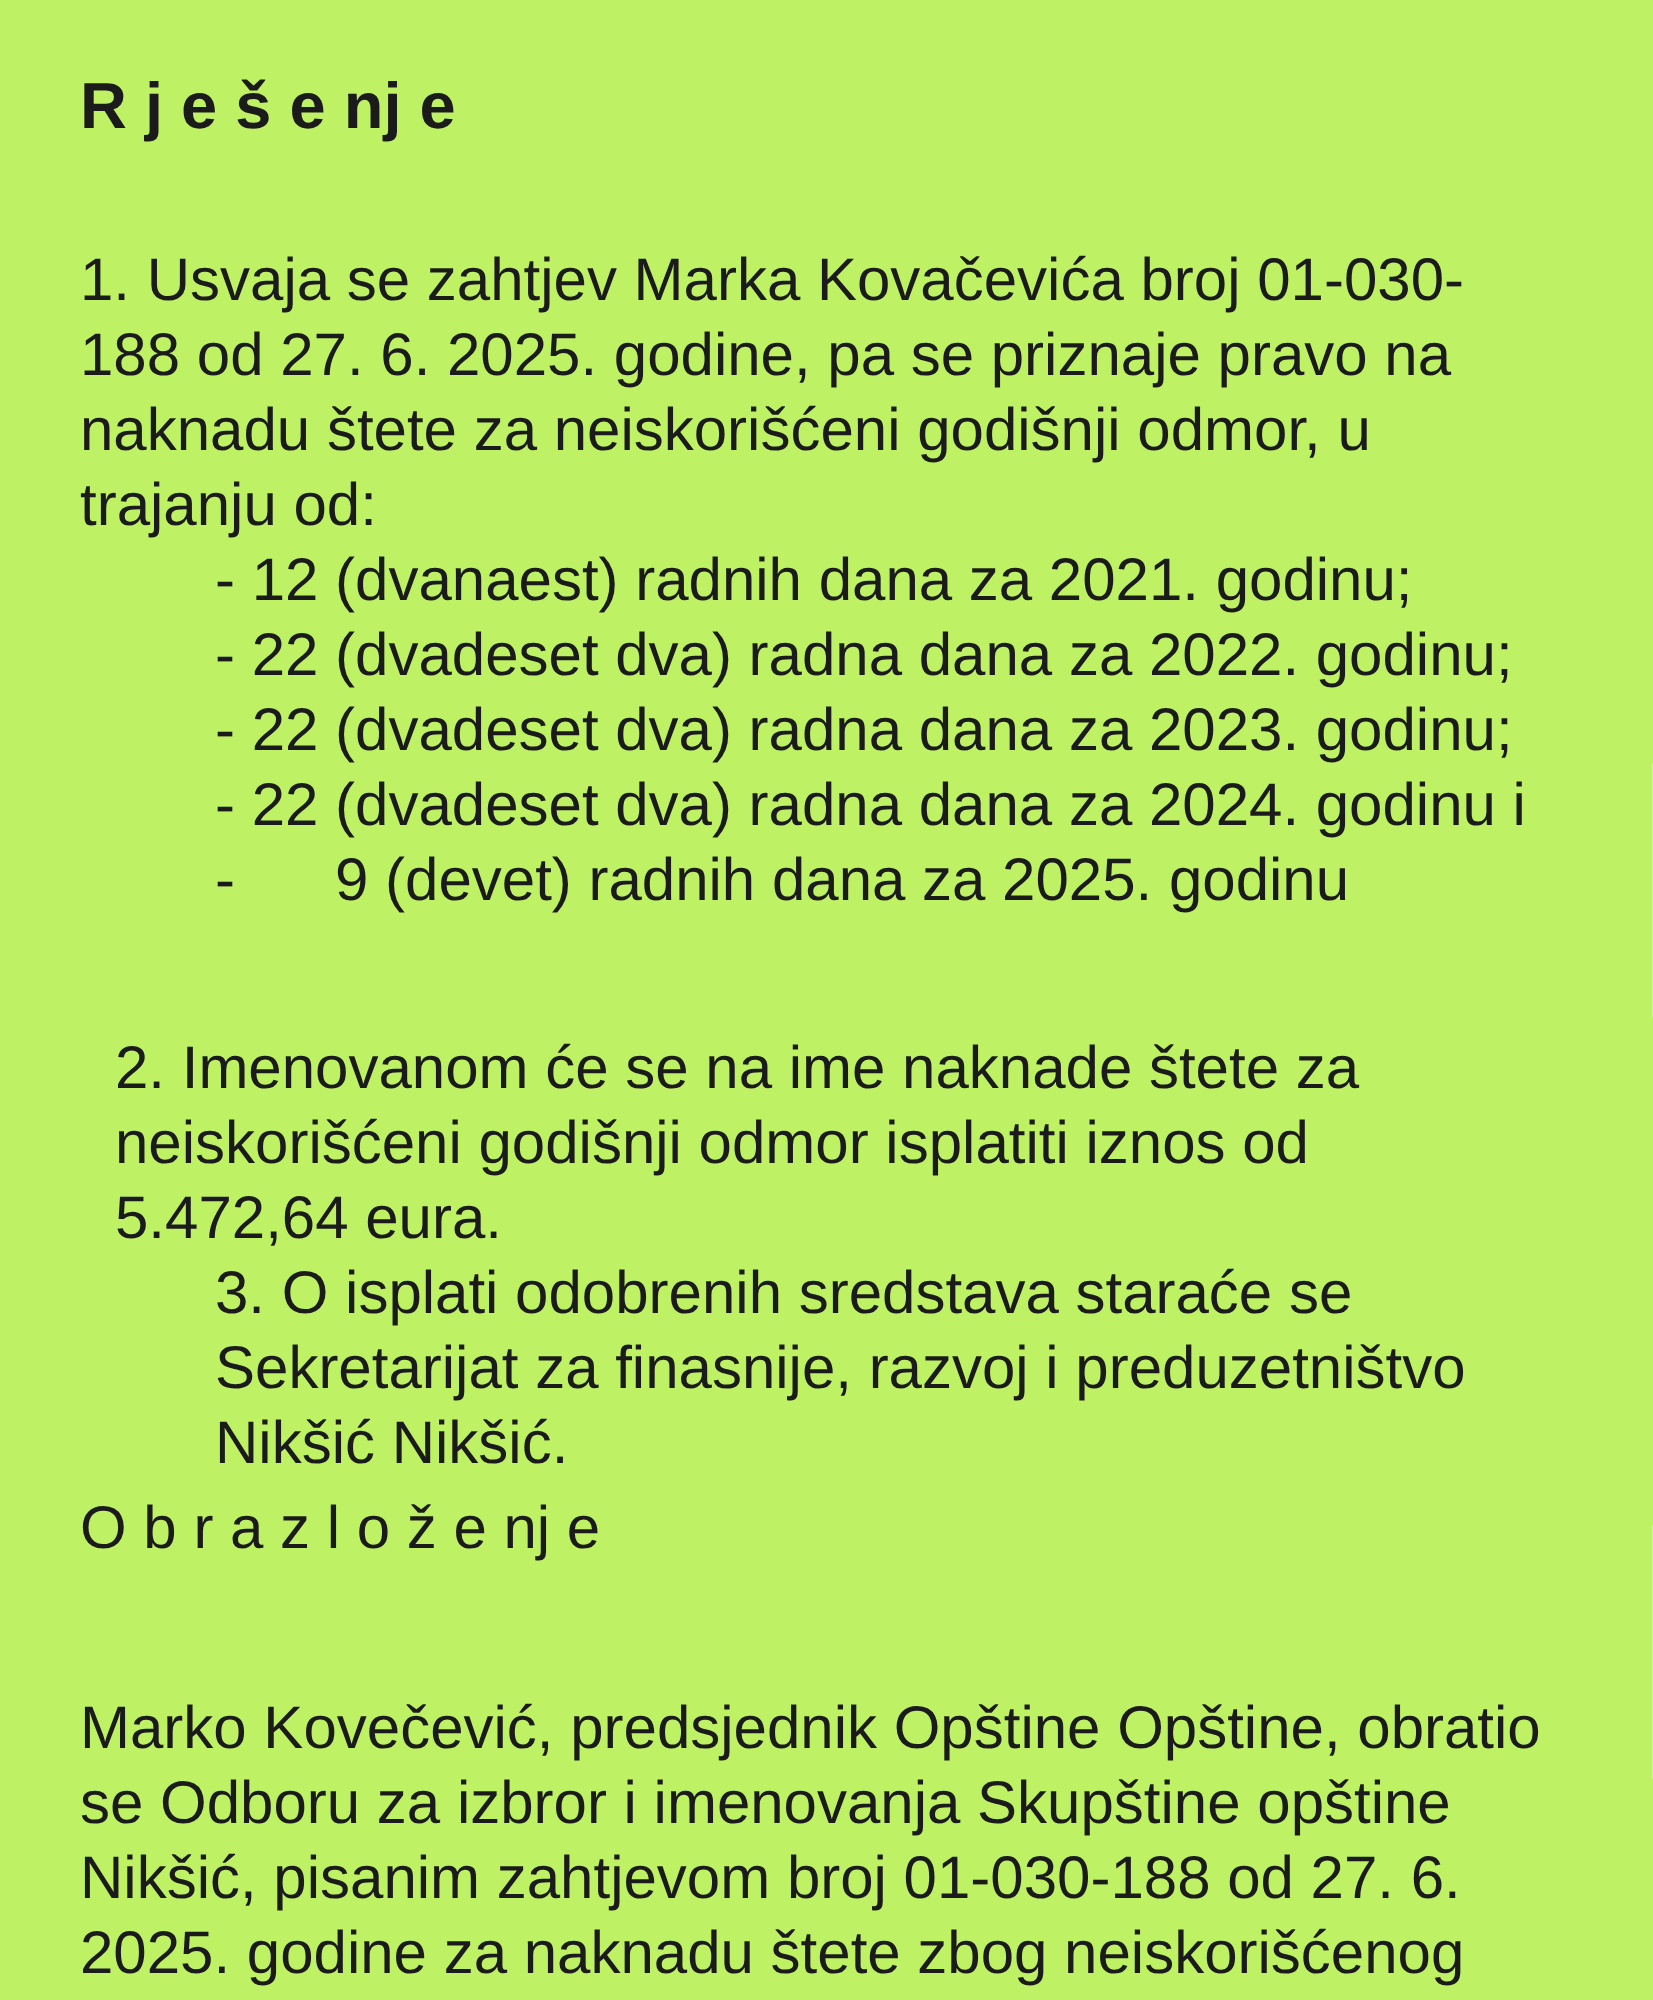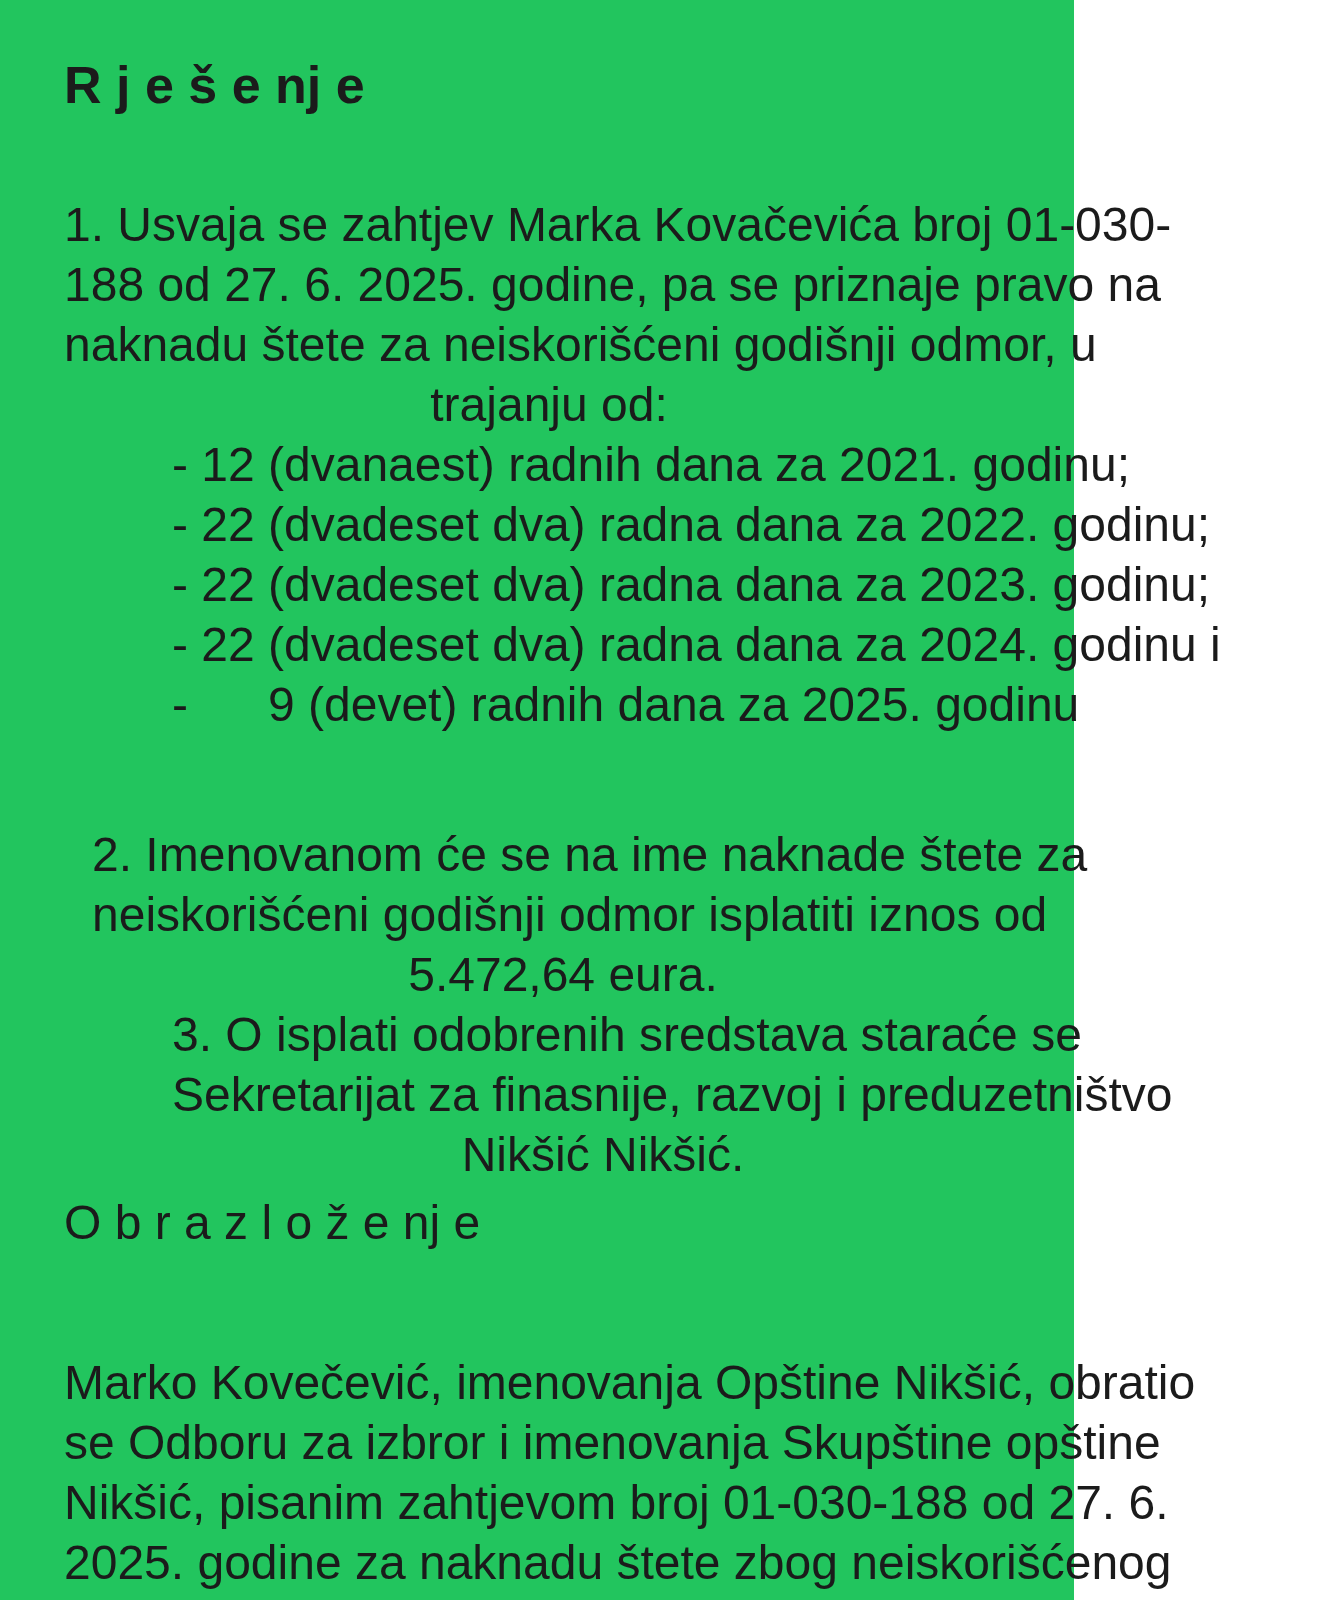--- a/index.html
+++ b/index.html
@@ -7,42 +7,41 @@
     padding: 0;
     background: #ffffff;
   }
   body {
     width: 1322px;
     height: 1600px;
     overflow: hidden;
   }
   .page {
     box-sizing: border-box;
-    width: 1074px;
+    width: 1322px;
     height: 1600px;
     padding: 55px 40px 0 64px;
     font-family: "Liberation Sans", sans-serif;
     font-size: 48px;
     line-height: 60px;
     color: #1b1b1b;
-    background: #22c55e;
+    background: #bef264;
   }
   .line {
     white-space: pre;
   }
   .doc-title {
     margin: 0 0 80px 0;
     font-size: 52px;
     font-weight: 700;
     line-height: 60px;
     white-space: pre;
   }
   .para {
     margin: 0;
-    text-align: center;
   }
   .indented {
     margin-left: 108px;
   }
   .block-gap-large {
     margin-top: 90px;
     margin-left: 28px;
   }
   .sub-heading {
     margin: 8px 0 0 0;
@@ -85,19 +84,19 @@
 
   <div class="para indented">
     <div class="line">3. O isplati odobrenih sredstava staraće se</div>
     <div class="line">Sekretarijat za finasnije, razvoj i preduzetništvo</div>
     <div class="line">Nikšić Nikšić.</div>
   </div>
 
   <div class="sub-heading">O b r a z l o ž e nj e</div>
 
   <div class="para closing-para">
-    <div class="line">Marko Kovečević, imenovanja Opštine Nikšić, obratio</div>
+    <div class="line">Marko Kovečević, predsjednik Opštine Opštine, obratio</div>
     <div class="line">se Odboru za izbror i imenovanja Skupštine opštine</div>
     <div class="line">Nikšić, pisanim zahtjevom broj 01-030-188 od 27. 6.</div>
     <div class="line">2025. godine za naknadu štete zbog neiskorišćenog</div>
   </div>
 
 </div>
 
 </body></html>

